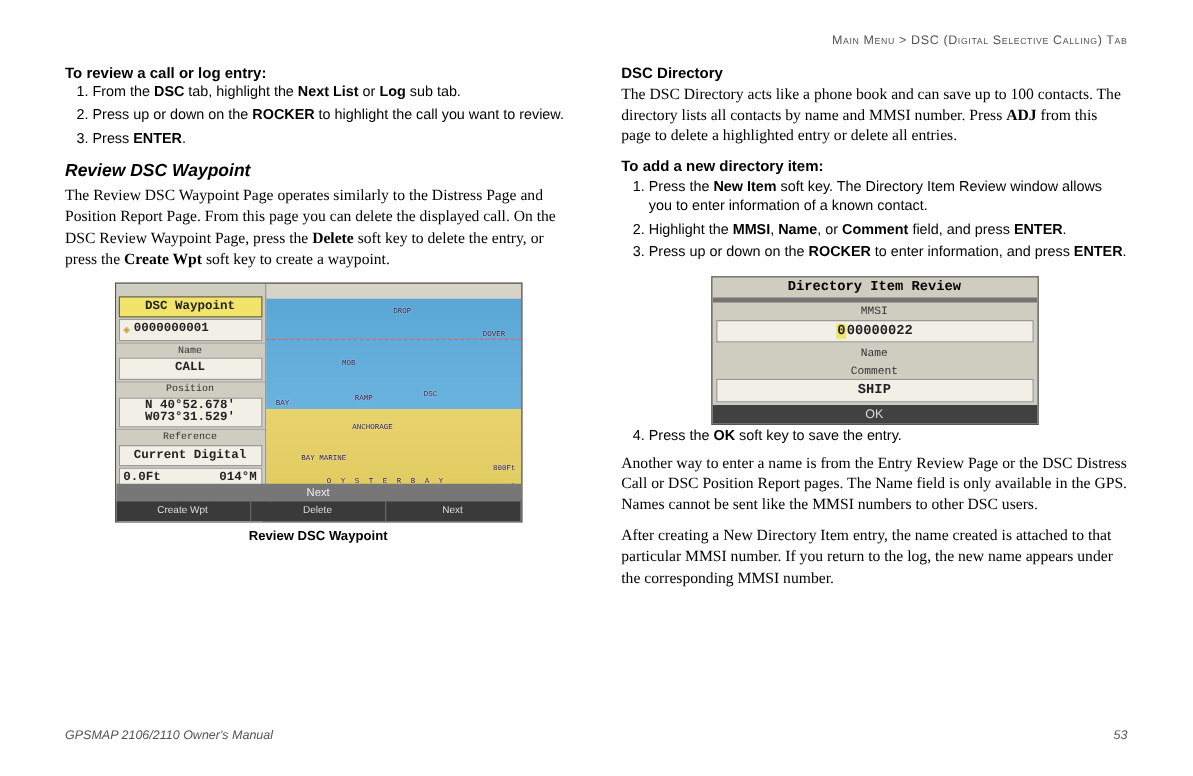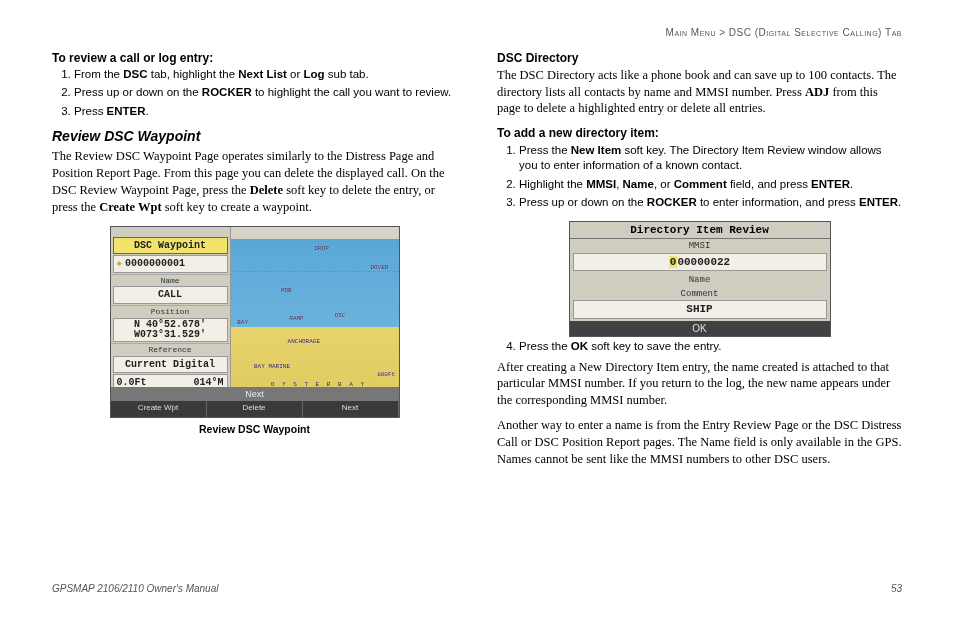--- a/index.html
+++ b/index.html
@@ -70,21 +70,21 @@
     text-align: center;
   }
   .fig-caption {
     font-family: Arial, Helvetica, sans-serif;
     font-weight: bold;
     font-size: 10.5px;
     margin-top: 4px;
     text-align: center;
   }
   .screen1 {
-    width: 290px;
+    width: 326px;
     height: 192px;
     border: 1px solid #555;
     background: #d7d3c6;
     margin: 0 auto;
     position: relative;
     font-family: "Courier New", monospace;
     overflow: hidden;
   }
   .screen1 .left {
     position: absolute;
@@ -142,21 +142,21 @@
     background: #cfccc0;
     font-family: "Courier New", monospace;
     overflow:hidden;
   }
   .screen2 .hdr {
     text-align: center;
     font-size: 11px;
     font-weight: bold;
     background: #cfccc0;
     padding: 1px 0;
-    border-bottom:1px solid #737373;
+    border-bottom:4px solid #737373;
   }
   .screen2 .lbl { font-size:9px; padding:1px 4px 0 4px; color:#333; }
   .screen2 .val {
     background:#f2f0e6; border:1px solid #999;
     margin:0 3px 2px 3px; padding:1px 16px;
     font-size:11px; font-weight:bold; color:#222;
   }
   .screen2 .mmsival .hlchar { background:#f2e36a; padding:0 1px; }
   .screen2 .okbar {
     background:#414141; color:#ddd; text-align:center;
@@ -267,22 +267,22 @@
           <div class="lbl">Comment</div>
           <div class="val">SHIP</div>
           <div class="okbar">OK</div>
         </div>
       </div>
 
       <ol class="steps" start="4">
         <li>Press the <b>OK</b> soft key to save the entry.</li>
       </ol>
 
+      <p class="body">Another way to enter a name is from the Entry Review Page or the DSC Distress Call or DSC Position Report pages. The Name field is only available in the GPS. Names cannot be sent like the MMSI numbers to other DSC users.</p>
       <p class="body">After creating a New Directory Item entry, the name created is attached to that particular MMSI number. If you return to the log, the new name appears under the corresponding MMSI number.</p>
-      <p class="body">Another way to enter a name is from the Entry Review Page or the DSC Distress Call or DSC Position Report pages. The Name field is only available in the GPS. Names cannot be sent like the MMSI numbers to other DSC users.</p>
     </div>
   </div>
 
   <div class="footer">
     <span>GPSMAP 2106/2110 Owner's Manual</span>
     <span class="pg">53</span>
   </div>
 </div>
 
 </body></html>

